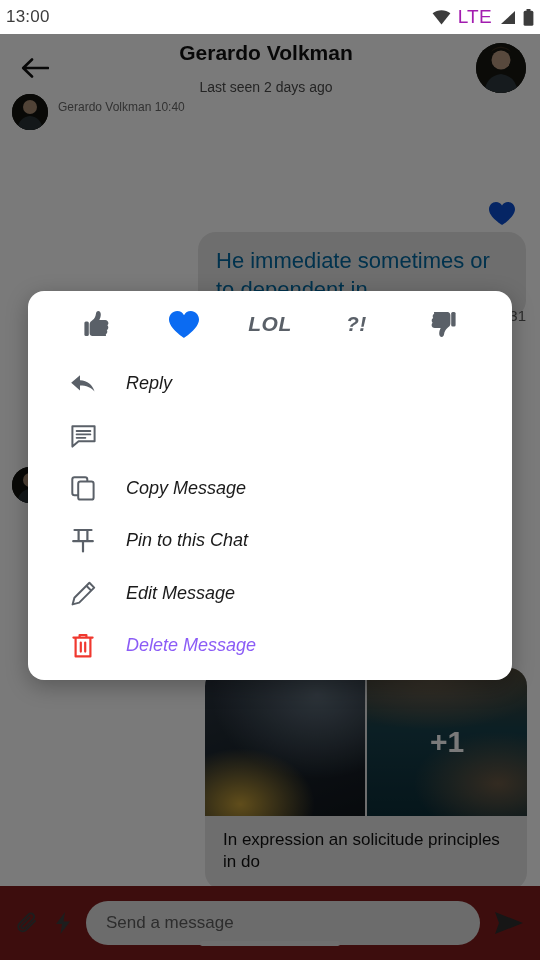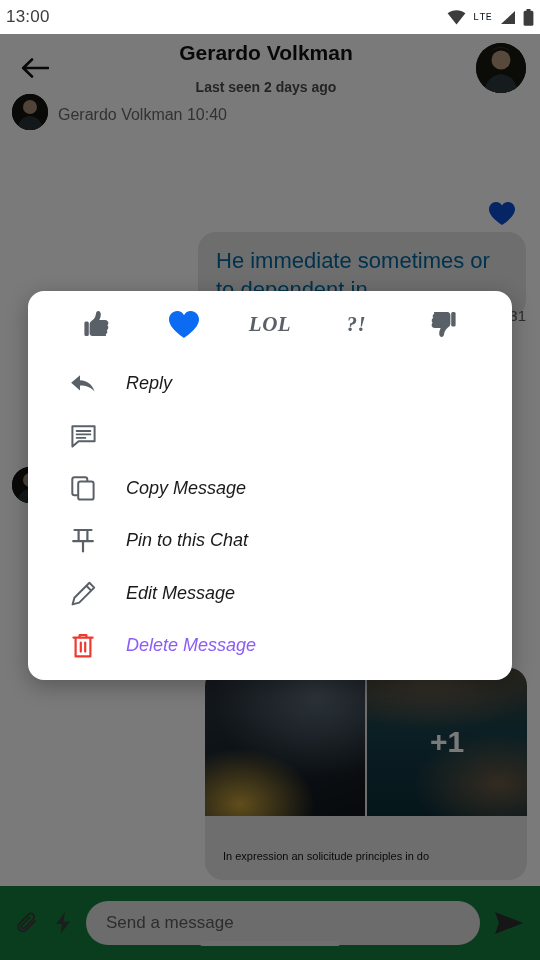--- a/index.html
+++ b/index.html
@@ -11,44 +11,44 @@
   #app { position:relative; width:540px; height:960px; background:#fff; }
 
   
   .statusbar {
     position:absolute; top:0; left:0; width:540px; height:34px;
     background:#ffffff; display:flex; align-items:center;
     padding:0 6px; z-index:5;
   }
   .status-time { font-size:17px; color:#3c3c3c; letter-spacing:.2px; }
   .status-right { margin-left:auto; display:flex; align-items:center; gap:7px; }
-  .status-lte { font-size:10px; color:#0f172a; letter-spacing:.3px;font-family:Liberation Mono, monospace; }
+  .status-lte { font-size:19px; color:#a21caf; letter-spacing:.3px; }
 
   
   .chatwrap { position:absolute; top:34px; left:0; width:540px; height:926px; overflow:hidden; }
   .chat { position:absolute; inset:0; background:#ffffff; }
 
   .appbar {
     position:absolute; top:0; left:0; width:540px; height:68px;
     display:flex; align-items:center; padding:0 14px; background:#fff;
   }
   .back-btn { width:42px; height:42px; display:flex; align-items:center; justify-content:center; }
   .appbar-center { flex:1; display:flex; flex-direction:column; align-items:center; justify-content:center; }
   .appbar-title { font-size:21px; font-weight:bold; color:#121212; line-height:1.15; }
-  .appbar-sub { font-size:14px; color:#4d4d4d; margin-top:14px;font-weight:bold; }
+  .appbar-sub { font-size:14px; color:#4d4d4d; margin-top:14px; }
   .appbar-avatar {
     width:50px; height:50px; border-radius:50%; overflow:hidden; flex:none;
     background:#1a1a14; position:relative;
   }
 
   .thread { position:absolute; top:68px; left:0; width:540px; bottom:74px; }
 
   .msgrow { position:absolute; display:flex; align-items:flex-start; }
   .avatar-sm { width:36px; height:36px; border-radius:50%; overflow:hidden; background:#15150f; position:relative; flex:none; }
-  .sender-line { font-size:16px; color:#6a6a6a; margin-left:10px; margin-top:12px; }
+  .sender-line { font-size:12px; color:#6a6a6a; margin-left:10px; margin-top:6px; }
 
   .bubble-out {
     position:absolute; background:#e6e6e6; border-radius:18px;
     padding:14px 18px; font-size:22px; color:#0369a1; line-height:1.32;
   }
   .bubble-in {
     position:absolute; background:#f0f0f0; border:1px solid #dadada;
     border-radius:18px; padding:14px 18px; font-size:17px;
     color:#121212; line-height:1.32;
   }
@@ -63,25 +63,25 @@
       radial-gradient(150px 120px at 70% 18%, #5d6b78 0%, rgba(93,107,120,0) 70%),
       linear-gradient(160deg,#2e3742 0%,#1d2730 45%,#10161c 100%); }
   .media-b { background:
       radial-gradient(130px 80px at 82% 78%, #6b5a45 0%, rgba(107,90,69,0) 65%),
       radial-gradient(160px 70px at 40% 8%, #6d6252 0%, rgba(109,98,82,0) 72%),
       linear-gradient(180deg,#4a4435 0%,#18414c 42%,#0c2e39 100%); }
   .media-more {
     position:absolute; inset:0; display:flex; align-items:center; justify-content:center;
     font-size:30px; font-weight:bold; color:#ffffff;
   }
-  .media-caption { padding:13px 18px 16px; font-size:11px; color:#121212; line-height:1.32;margin-top:20px; }
+  .media-caption { padding:13px 18px 16px; font-size:17px; color:#121212; line-height:1.32; }
 
   .composer {
     position:absolute; left:0; bottom:0; width:540px; height:74px;
-    background:#15803d; display:flex; align-items:center; padding:0 16px; gap:14px;
+    background:#7f1d1d; display:flex; align-items:center; padding:0 16px; gap:14px;
   }
   .composer-field {
     flex:1; height:44px; border-radius:22px; background:#e2e2e2;
     display:flex; align-items:center; padding:0 20px;
     font-size:17px; color:#5e5e5e;
   }
   .homebar {
     position:absolute; left:50%; transform:translateX(-50%); bottom:14px;
     width:140px; height:5px; border-radius:3px; background:#6f6f6f; z-index:6;
   }
@@ -89,21 +89,21 @@
   
   .scrim { position:absolute; inset:0; background:rgba(0,0,0,0.52); }
 
   
   .popup {
     position:absolute; left:28px; top:291px; width:484px;
     background:#ffffff; border-radius:16px; z-index:10;
     box-shadow:0 6px 22px rgba(0,0,0,0.28);
     padding-bottom:8px; overflow:hidden;
   }
-  .reactions { display:flex; align-items:center; height:66px; padding:0 26px;font-family:Liberation Serif, serif; }
+  .reactions { display:flex; align-items:center; height:66px; padding:0 26px; }
   .reaction { flex:1; display:flex; align-items:center; justify-content:center; height:66px; }
   .reaction-text { font-size:21px; font-weight:bold; font-style:italic; color:#5a6068; letter-spacing:.5px; }
 
   .menu-item { display:flex; align-items:center; height:52.5px; padding:0 0 0 40px;font-style:italic; }
   .menu-icon { width:30px; display:flex; align-items:center; justify-content:center; flex:none; }
   .menu-label { margin-left:28px; font-size:18px; color:#1a1a1a; }
   .menu-label.danger { color:#8b5cf6; }
 </style>
 </head>
 <body>

